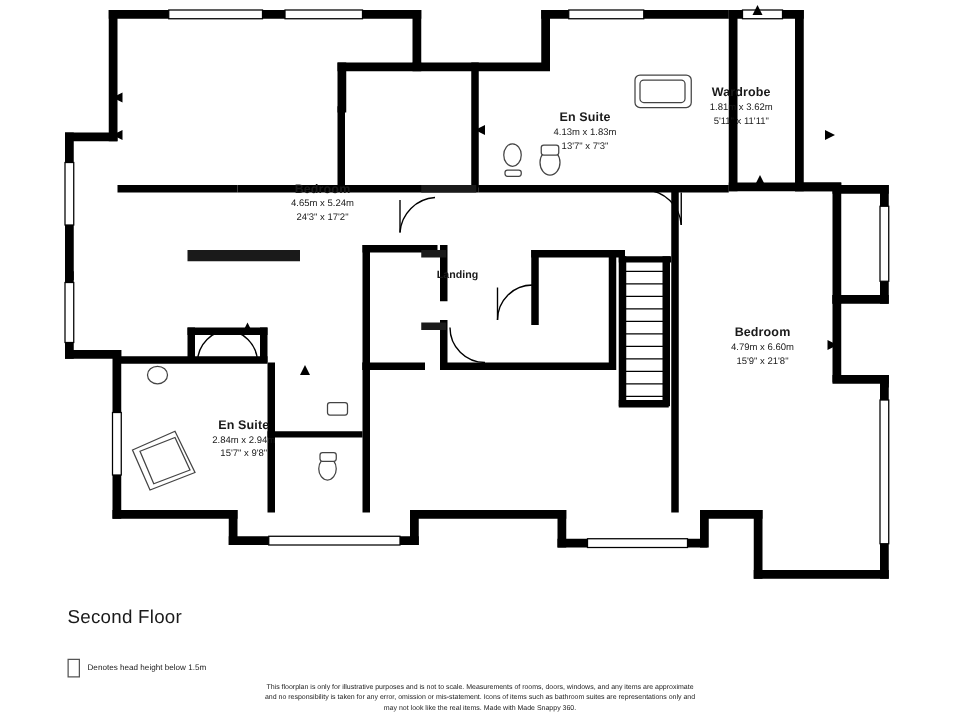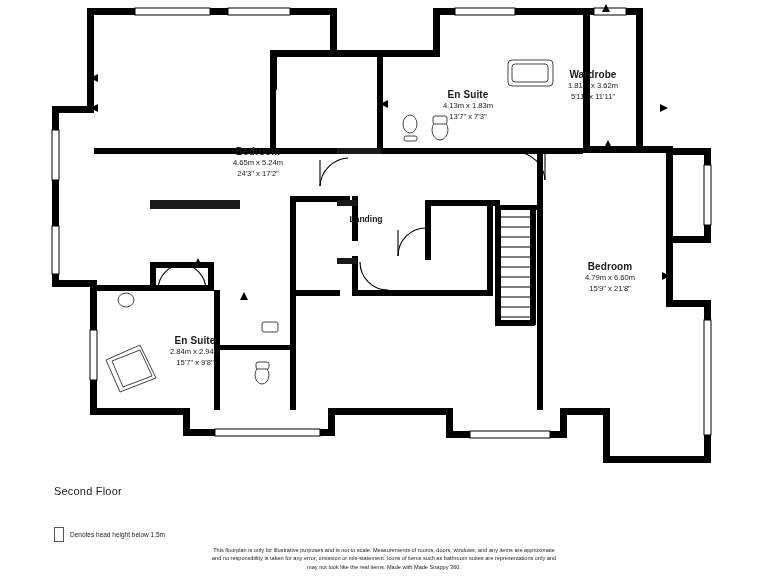--- a/index.html
+++ b/index.html
@@ -39,21 +39,21 @@
     font-weight: normal;
   }
   .label-plain {
     font-size: 8.5px;
     font-weight: bold;
   }
   .floor-title {
     position: absolute;
     left: 54px;
     top: 485px;
-    font-size: 11px;
+    font-size: 15px;
     color: #1a1a1a;
     letter-spacing: 0.2px;
   }
   .legend {
     position: absolute;
     left: 54px;
     top: 527px;
     display: flex;
     align-items: center;
     gap: 6px;

